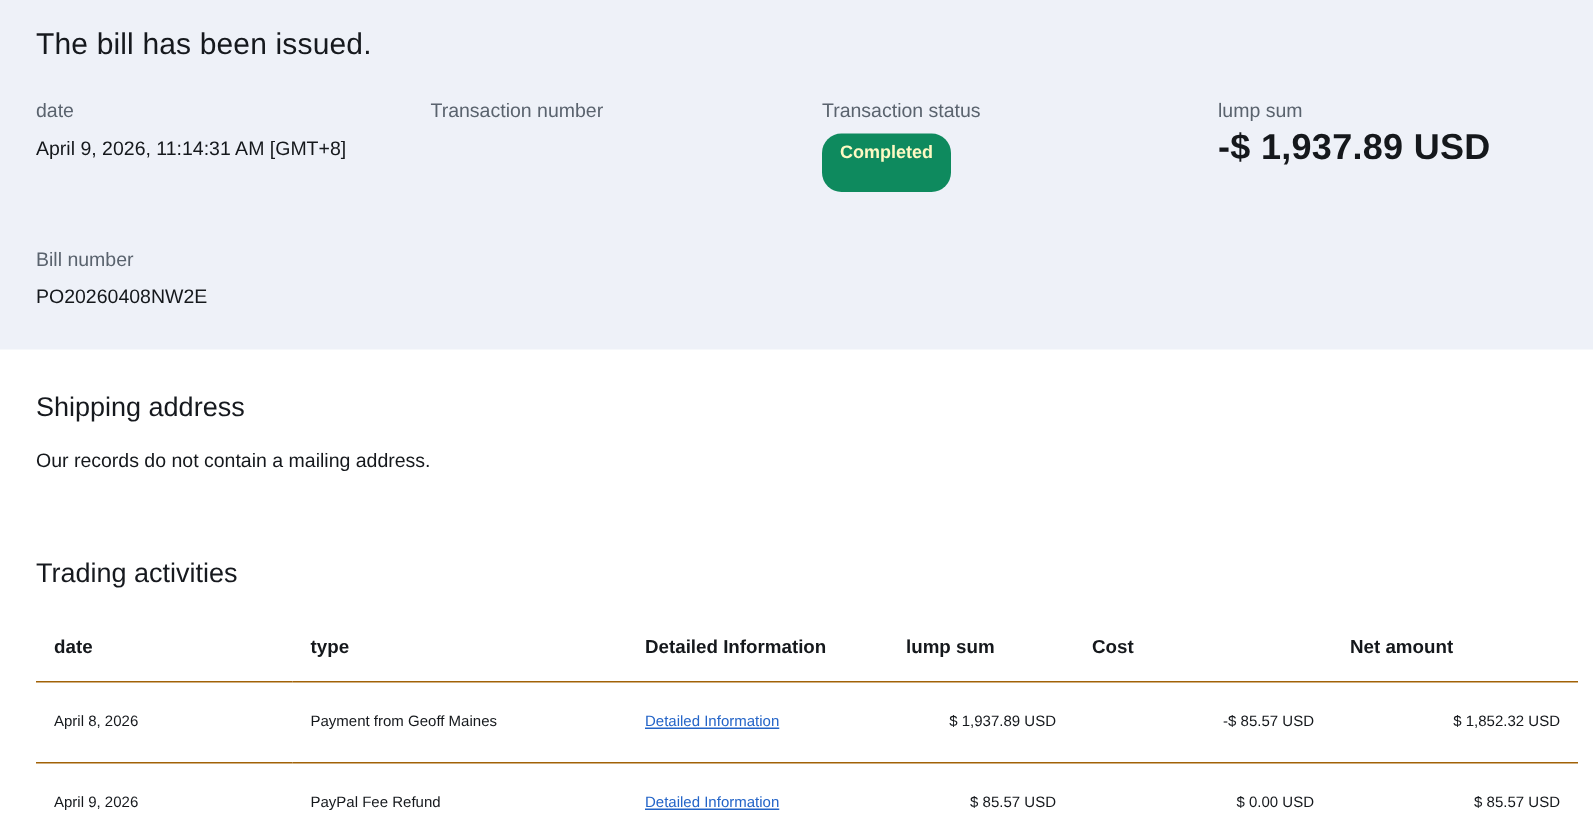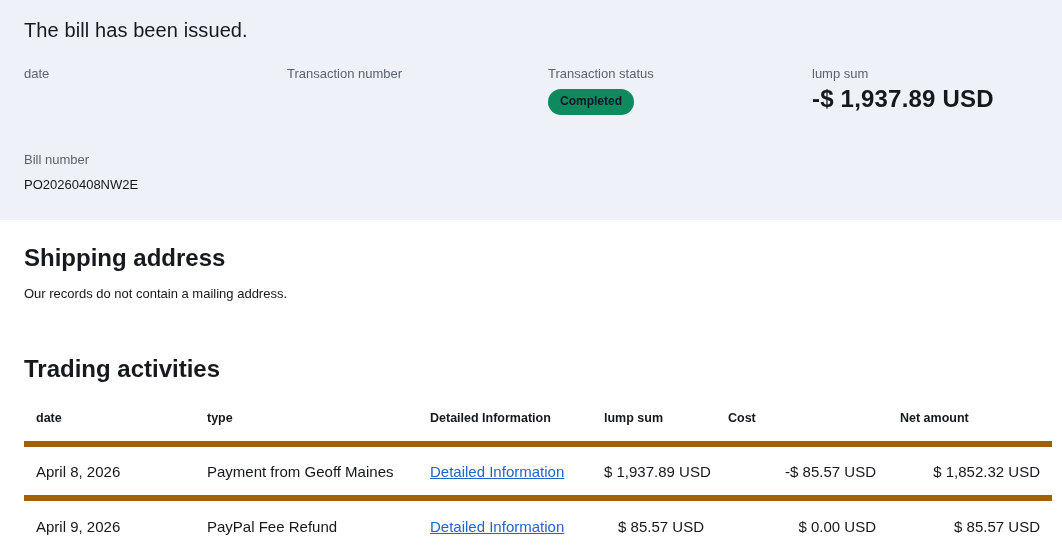--- a/index.html
+++ b/index.html
@@ -49,34 +49,34 @@
     margin-top: 6px;
     font-size: 24px;
     line-height: 22px;
     font-weight: 700;
     letter-spacing: 0.2px;
   }
   .badge {
     display: inline-block;
     margin-top: 7px;
     background: #0e8a5e;
-    color: #0f172a;
+    color: #fef9c3;
     font-size: 12px;
     font-weight: 700;
     line-height: 12px;
-    padding: 6px 12px 8px 12px;
+    padding: 6px 12px 21px 12px;
     border-radius: 13px;
   }
   .bill-row { margin-top: 37px; }
 
   
   .section { padding-left: 24px; }
   .section-heading {
-    font-size: 24px;
-    font-weight: 700;
+    font-size: 18px;
+    font-weight: 400;
     color: #16191e;
     line-height: 22px;
   }
   .shipping { padding-top: 27px; }
   .shipping-message {
     margin-top: 17px;
     font-size: 13px;
     line-height: 15px;
     color: #15181c;
   }
@@ -98,25 +98,25 @@
   .col-net  { width: 164px; }
   table.activities th {
     font-size: 12.5px;
     font-weight: 700;
     color: #15181c;
     text-align: left;
     padding: 31px 12px 16px 12px;
     white-space: nowrap;
   }
   table.activities td {
-    font-size: 15px;
+    font-size: 10px;
     color: #15181c;
     padding: 0 12px;
     height: 54px;
-    border-top: 6px solid #a16207;
+    border-top: 1px solid #a16207;
     white-space: nowrap;
   }
   table.activities tr.data-row:last-child td { border-bottom: 1px solid #e2e4e8; }
   th.num, td.num { text-align: right; }
   a.detail-link {
     color: #2364c8;
     text-decoration: underline;
     cursor: pointer;
   }
 </style>
@@ -124,20 +124,21 @@
 <body>
 
 <div class="page">
 
   <section class="hero">
     <h1 class="hero-title">The bill has been issued.</h1>
 
     <div class="fields-grid">
       <div>
         <div class="field-label">date</div>
+        <div class="field-value">April 9, 2026, 11:14:31 AM [GMT+8]</div>
       </div>
       <div>
         <div class="field-label">Transaction number</div>
       </div>
       <div>
         <div class="field-label">Transaction status</div>
         <span class="badge">Completed</span>
       </div>
       <div>
         <div class="field-label">lump sum</div>

